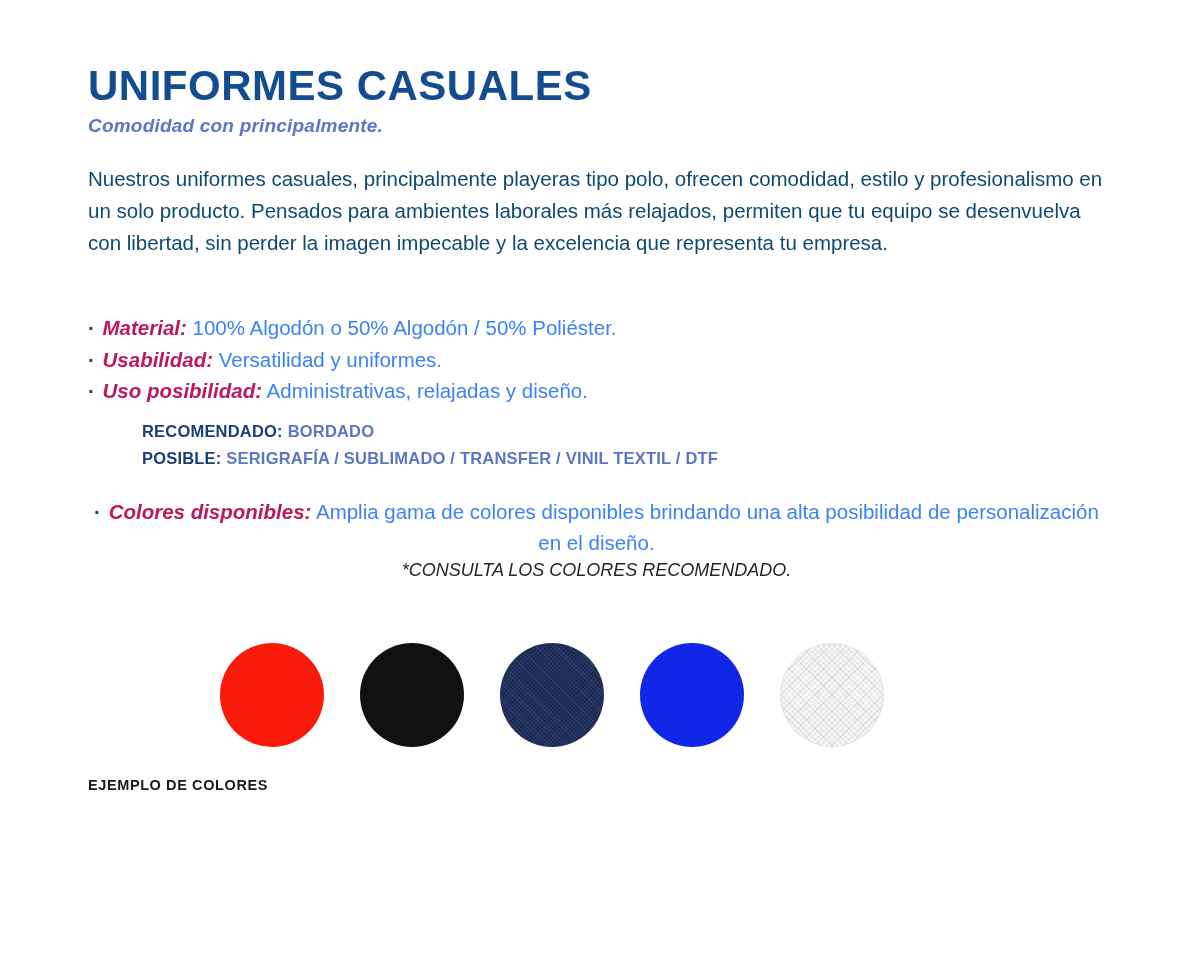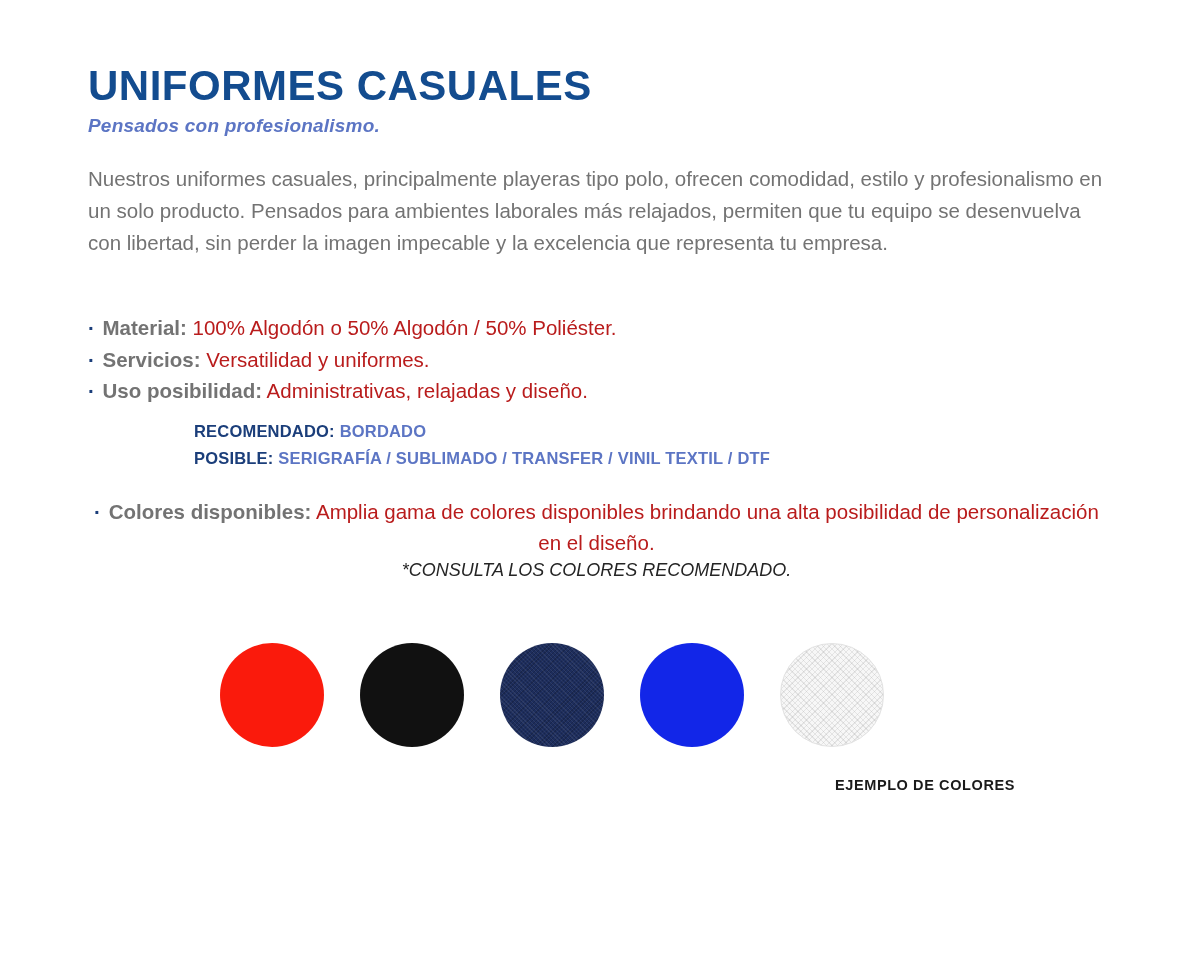--- a/index.html
+++ b/index.html
@@ -33,46 +33,47 @@
     font-size: 19px;
     font-weight: bold;
     font-style: italic;
     color: #5c75c4;
     margin: 0 0 26px 0;
     letter-spacing: 0.2px;
   }
   .intro {
     font-size: 20.5px;
     line-height: 1.55;
-    color: #737373;
+    color: #0c4a6e;
     margin: 0;
     max-width: 1020px;
   }
   .specs {
     margin-top: 54px;
   }
   .spec-line {
     font-size: 20.5px;
     line-height: 1.53;
     color: #252525;
   }
   .spec-bullet {
     color: #1b3e7a;
     font-weight: bold;
     margin-right: 2px;
   }
   .spec-key {
     font-weight: bold;
-    color: #737373;
+    color: #be185d;
+    font-style: italic;
   }
   .spec-val {
-    color: #b91c1c;
+    color: #3b82f6;
   }
   .services {
-    margin: 12px 0 0 106px;
+    margin: 12px 0 0 54px;
     font-size: 16.5px;
     font-weight: bold;
     line-height: 1.62;
     letter-spacing: 0.2px;
   }
   .svc-label {
     color: #1b3e7a;
   }
   .svc-value {
     color: #5c75c4;
@@ -118,50 +119,50 @@
   .swatch.white  {
     background:
       repeating-linear-gradient(45deg, rgba(150,150,150,0.20) 0 1px, rgba(0,0,0,0) 1px 4px),
       repeating-linear-gradient(-45deg, rgba(150,150,150,0.20) 0 1px, rgba(0,0,0,0) 1px 4px),
       #f7f7f7;
     border: 1px solid #e2e2e2;
     width: 102px;
     height: 102px;
   }
   .swatch-caption {
-    text-align: right;
+    text-align: left;
     font-size: 14.5px;
     font-weight: bold;
     letter-spacing: 0.6px;
     color: #1a1a1a;
     margin-top: 30px;
     padding-right: 90px;
   }
 </style>
 </head>
 <body>
 
 <div class="page">
 
   <h1 class="title">UNIFORMES CASUALES</h1>
-  <div class="subtitle">Pensados con profesionalismo.</div>
+  <div class="subtitle">Comodidad con principalmente.</div>
 
   <p class="intro">Nuestros uniformes casuales, principalmente playeras tipo polo, ofrecen comodidad, estilo y profesionalismo en un solo producto. Pensados para ambientes laborales más relajados, permiten que tu equipo se desenvuelva con libertad, sin perder la imagen impecable y la excelencia que representa tu empresa.</p>
 
   <div class="specs">
 
     <div class="spec-line">
       <span class="spec-bullet">·</span>
       <span class="spec-key">Material:</span>
       <span class="spec-val">100% Algodón o 50% Algodón / 50% Poliéster.</span>
     </div>
 
     <div class="spec-line">
       <span class="spec-bullet">·</span>
-      <span class="spec-key">Servicios:</span>
+      <span class="spec-key">Usabilidad:</span>
       <span class="spec-val">Versatilidad y uniformes.</span>
     </div>
 
     <div class="spec-line">
       <span class="spec-bullet">·</span>
       <span class="spec-key">Uso posibilidad:</span>
       <span class="spec-val">Administrativas, relajadas y diseño.</span>
     </div>
 
 

